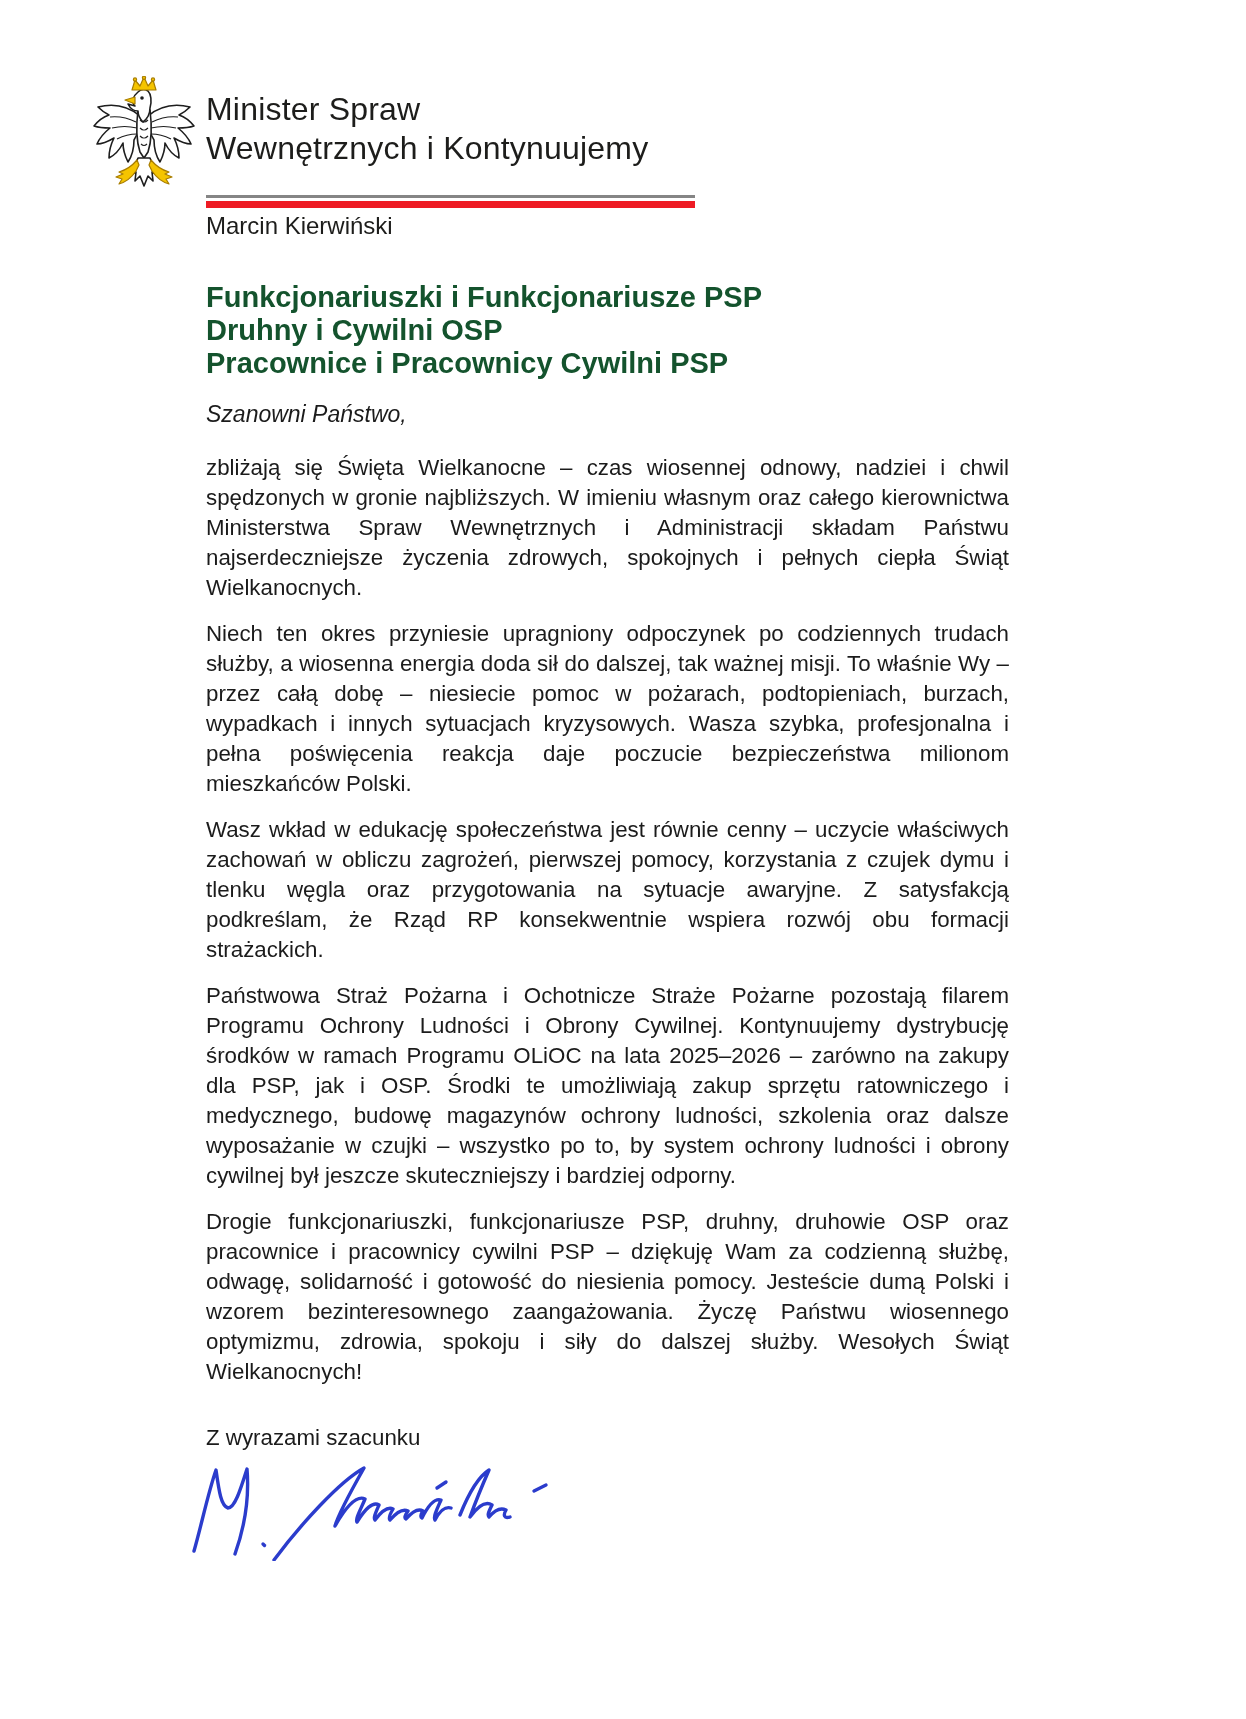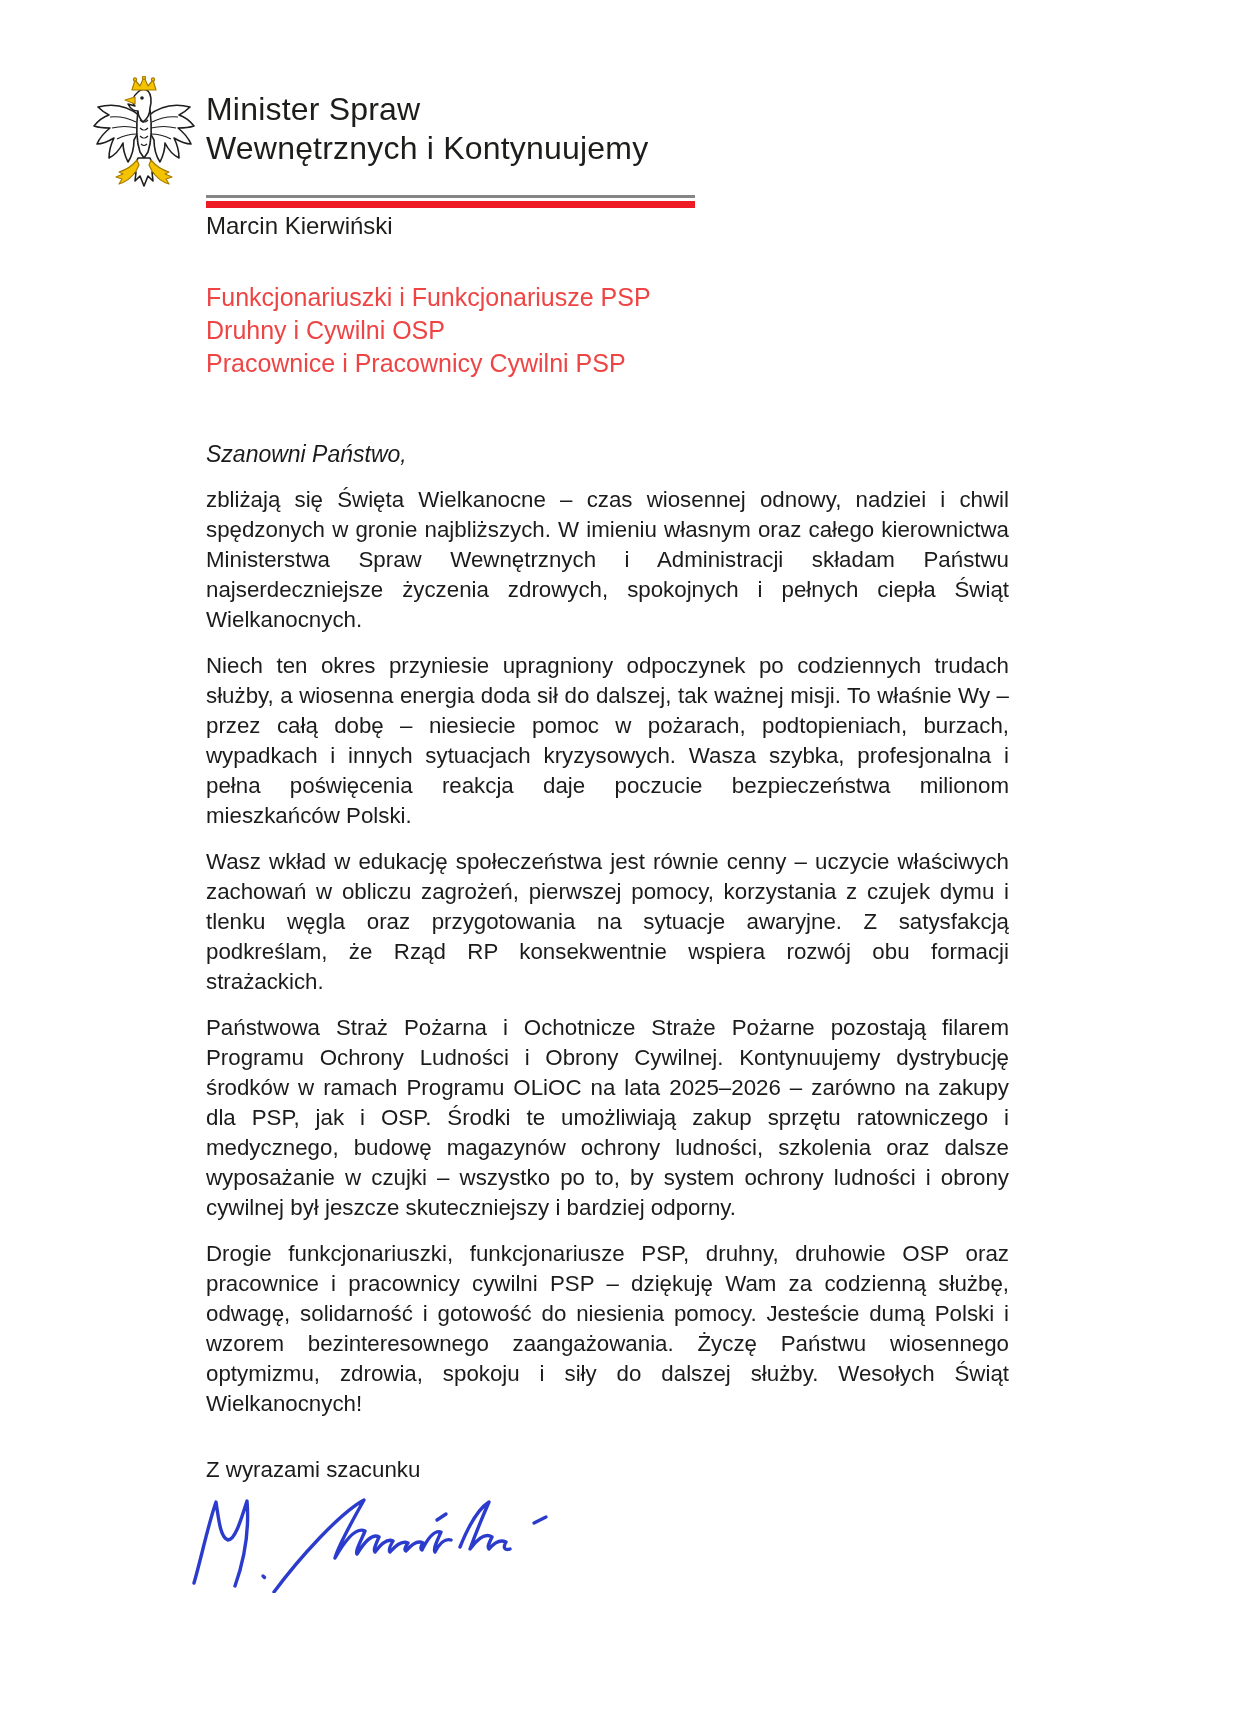--- a/index.html
+++ b/index.html
@@ -55,33 +55,33 @@
     color: #1d1d1b;
     white-space: nowrap;
   }
   .letter {
     position: absolute;
     left: 206px;
     top: 281px;
     width: 803px;
   }
   .addressees {
-    font-weight: 400;
-    font-size: 25px;
+    font-weight: 700;
+    font-size: 29px;
     line-height: 33px;
-    color: #ef4444;
+    color: #14532d;
   }
   .salutation {
-    margin-top: 59px;
+    margin-top: 19px;
     font-style: italic;
     font-size: 23px;
     line-height: 30px;
   }
   .body-paragraphs {
-    margin-top: 16px;
+    margin-top: 24px;
   }
   .body-paragraphs p {
     margin: 0 0 16px 0;
     font-size: 22.3px;
     line-height: 30px;
     text-align: justify;
     color: #1b1b1b;
   }
   .closing {
     margin-top: 36px;

